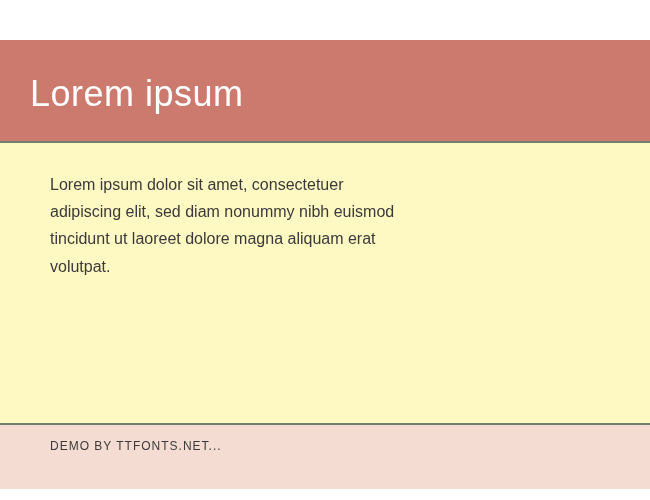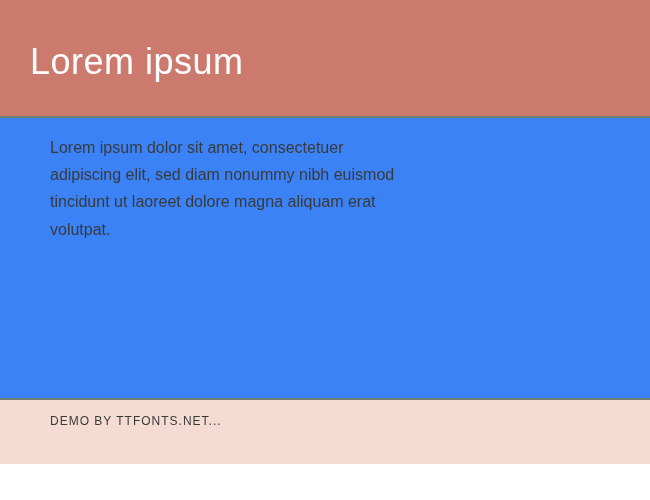--- a/index.html
+++ b/index.html
@@ -9,37 +9,38 @@
     }
     body {
       width: 650px;
       height: 500px;
       font-family: Arial, Helvetica, sans-serif;
       overflow: hidden;
     }
     .header {
       background-color: #cd7a6e;
       padding: 30px 30px 23px 30px;
-      height: 116px;
+      height: 101px;
       display: flex;
       align-items: center;
+      margin-top: 40px;
     }
     .header-title {
       color: #ffffff;
       font-size: 36px;
       font-weight: 300;
       letter-spacing: 0.5px;
     }
     .divider-top {
       height: 2px;
       background-color: #708070;
     }
     .body-section {
-      background-color: #3b82f6;
-      padding: 16px 50px;
+      background-color: #fef9c3;
+      padding: 28px 50px;
       height: 280px;
     }
     .body-text {
       color: #3a3a3a;
       font-size: 16px;
       line-height: 1.7;
       max-width: 360px;
       font-weight: 400;
     }
     .divider-bottom {

